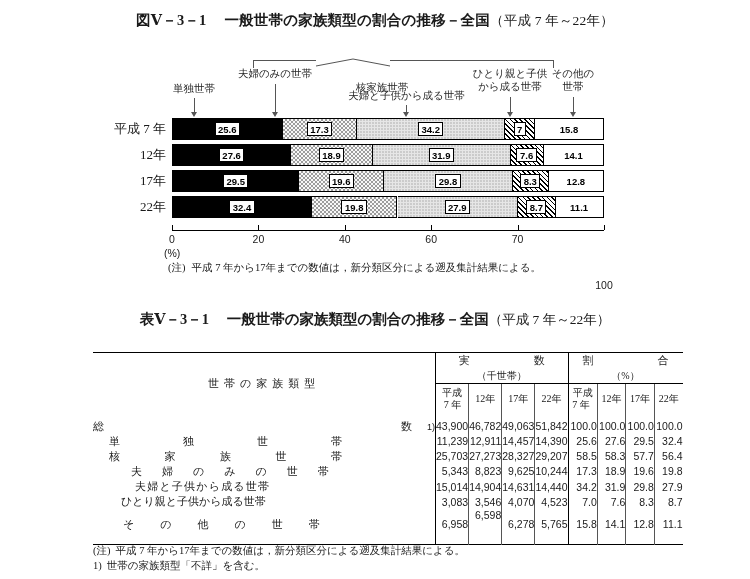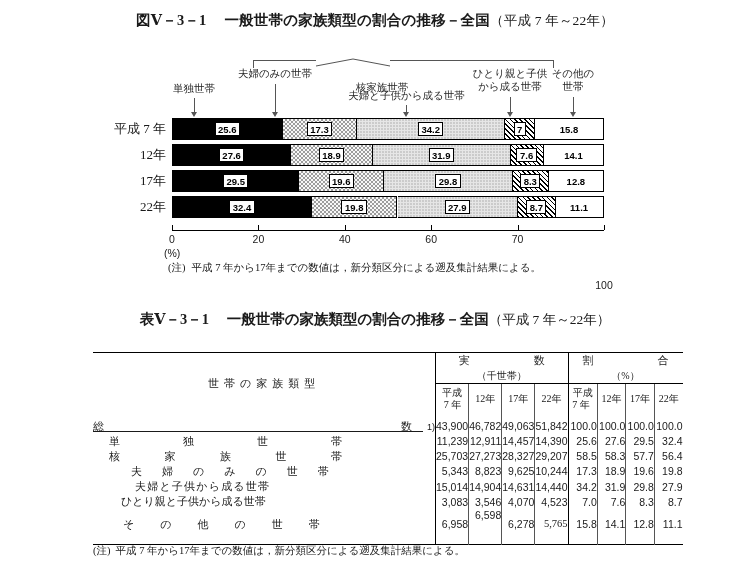--- a/index.html
+++ b/index.html
@@ -430,21 +430,21 @@
       <td class="hdr-year vline-l">
         <span>平成</span><span class="y2">7 年</span>
       </td>
       <td class="hdr-year vline-l-thin">12年</td>
       <td class="hdr-year vline-l-thin">17年</td>
       <td class="hdr-year vline-l-thin">22年</td>
     </tr>
   </thead>
   <tbody id="table-body">
       <tr>
-        <td class="rlabel" style="padding-top: 5px;"><span class="lbl sp-a" style="margin-left: 0px; text-decoration: underline;">総　　　　　　　　　　　　　数</span><span class="sup1" style="margin-left: 4px;">1)</span></td>
+        <td class="rlabel" style="padding-top: 5px;"><span class="lbl sp-a" style="margin-left: 0px;">総　　　　　　　　　　　　　数</span><span class="sup1" style="margin-left: 4px;">1)</span></td>
         <td class="num vline-l" style="padding-top: 5px;">43,900</td>
         <td class="num vline-l-thin" style="padding-top: 5px;">46,782</td>
         <td class="num vline-l-thin" style="padding-top: 5px;">49,063</td>
         <td class="num vline-l-thin" style="padding-top: 5px;">51,842</td>
         <td class="num vline-l" style="padding-top: 5px;">100.0</td>
         <td class="num vline-l-thin" style="padding-top: 5px;">100.0</td>
         <td class="num vline-l-thin" style="padding-top: 5px;">100.0</td>
         <td class="num vline-l-thin" style="padding-top: 5px;">100.0</td>
       </tr>
       <tr>
@@ -500,21 +500,21 @@
         <td class="num vline-l">7.0</td>
         <td class="num vline-l-thin">7.6</td>
         <td class="num vline-l-thin">8.3</td>
         <td class="num vline-l-thin">8.7</td>
       </tr>
       <tr>
         <td class="rlabel" style="padding-bottom: 5px;"><span class="lbl sp-b" style="margin-left: 30px;">そ　の　他　の　世　帯</span></td>
         <td class="num vline-l" style="padding-bottom: 5px;">6,958</td>
         <td class="num vline-l-thin" style="padding-bottom: 23px;">6,598</td>
         <td class="num vline-l-thin" style="padding-bottom: 5px;">6,278</td>
-        <td class="num vline-l-thin" style="padding-bottom: 6px; font-family: Liberation Serif, serif;">5,765</td>
+        <td class="num vline-l-thin" style="padding-bottom: 6px;">5,765</td>
         <td class="num vline-l" style="padding-bottom: 5px;">15.8</td>
         <td class="num vline-l-thin" style="padding-bottom: 5px;">14.1</td>
         <td class="num vline-l-thin" style="padding-bottom: 5px;">12.8</td>
         <td class="num vline-l-thin" style="padding-bottom: 5px;">11.1</td>
       </tr>
       <tr>
         <td class="t-outer-top" style="height: 0px;"></td>
         <td class="t-outer-top vline-l" style="height: 0px;"></td>
         <td class="t-outer-top vline-l-thin" style="height: 0px;"></td>
         <td class="t-outer-top vline-l-thin" style="height: 0px;"></td>
@@ -524,13 +524,16 @@
         <td class="t-outer-top vline-l-thin" style="height: 0px;"></td>
         <td class="t-outer-top vline-l-thin" style="height: 0px;"></td>
       </tr>
     </tbody>
 </table>
 
 <div class="tbl-notes">
   <div>
     <span class="nlabel">(注)</span><span>平成 7 年から17年までの数値は，新分類区分による遡及集計結果による。</span>
   </div>
+  <div>
+    <span class="nlabel">1)</span><span>世帯の家族類型「不詳」を含む。</span>
+  </div>
 </div>
 
 </body></html>

